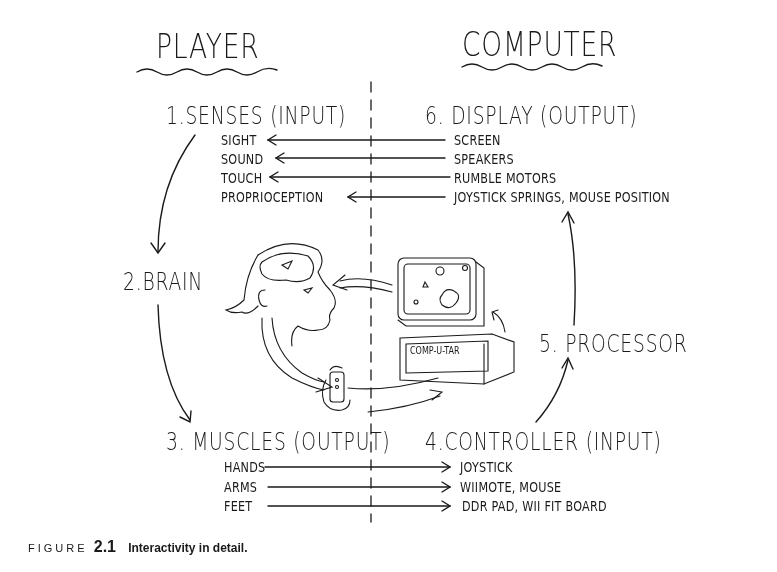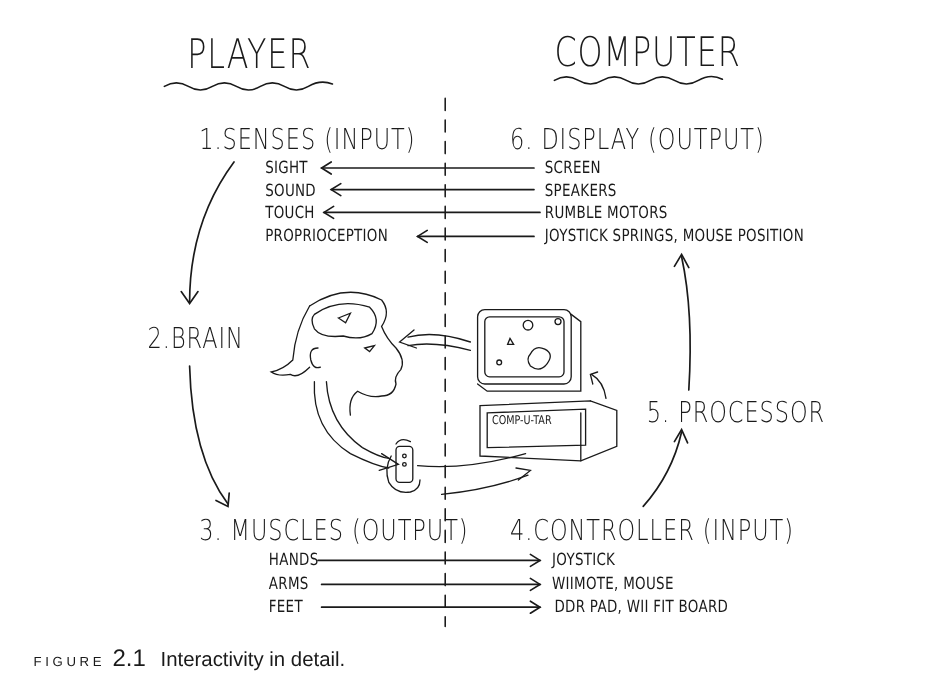--- a/index.html
+++ b/index.html
@@ -5,22 +5,22 @@
     html, body { margin:0; padding:0; background:#ffffff; }
     body { width:777px; height:572px; position:relative; overflow:hidden; font-family:"DejaVu Sans", sans-serif; color:#1a1a1a; }
     .abs { position:absolute; white-space:nowrap; }
     .hand-title { font-family:"DejaVu Sans", sans-serif; font-weight:200; letter-spacing:1px; transform:scaleX(0.78); transform-origin:left top; }
     .t-big { font-size:34px; }
     .t-mid { font-size:24px; }
     .t-small { font-size:14px; transform:scaleX(0.8); transform-origin:left top; letter-spacing:0.3px; }
     svg.diagram { position:absolute; left:0; top:0; }
     .caption { left:16px; top:538px; font-family:"Liberation Sans", sans-serif; font-size:15px; }
     .caption .fig { letter-spacing:3px; font-size:11px; font-weight:normal;margin-left:12px; }
-    .caption .num { font-weight:normal; font-size:20px; margin-left:2px; }
-    .caption .txt { font-weight:normal; font-size:17px; margin-left:8px; }
+    .caption .num { font-weight:bold; font-size:16px; margin-left:2px; }
+    .caption .txt { font-weight:bold; font-size:12px; margin-left:8px; }
   </style>
 </head>
 <body>
 
 <svg class="diagram" width="777" height="572" viewBox="0 0 777 572" fill="none" stroke="#1a1a1a" stroke-width="1.4" stroke-linecap="round">
 
   <path d="M137 72 q10 -6 20 0 t20 0 t20 0 t20 0 t20 0 t20 0 t20 -2"></path>
   <path d="M462 67 q10 -6 20 0 t20 0 t20 0 t20 0 t20 0 t20 0 t20 -1"></path>
 
   <line x1="371" y1="82" x2="371" y2="522" stroke-dasharray="10 8" stroke-width="1.3"></line>

